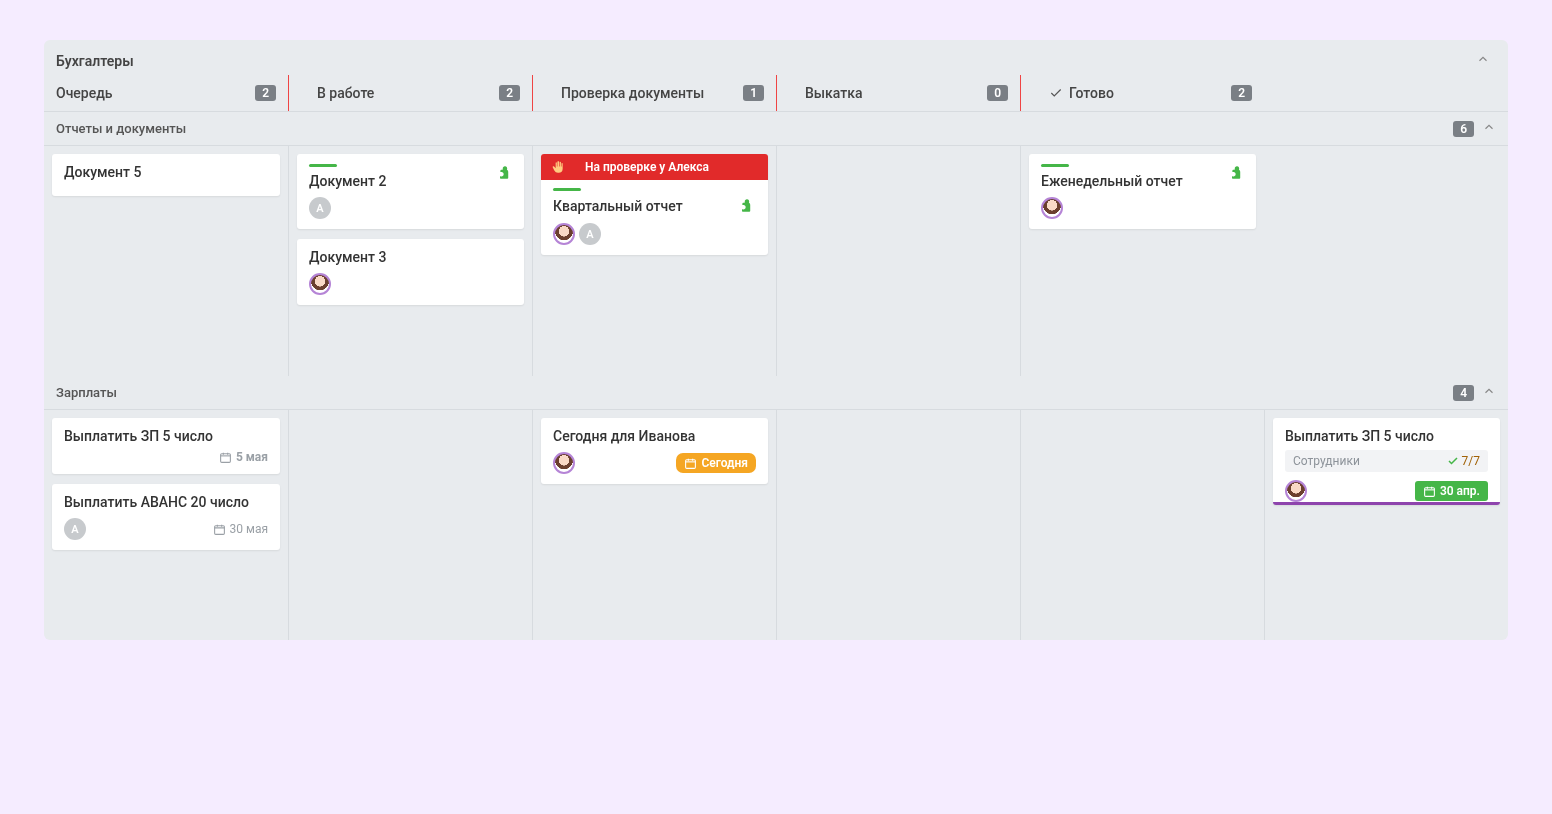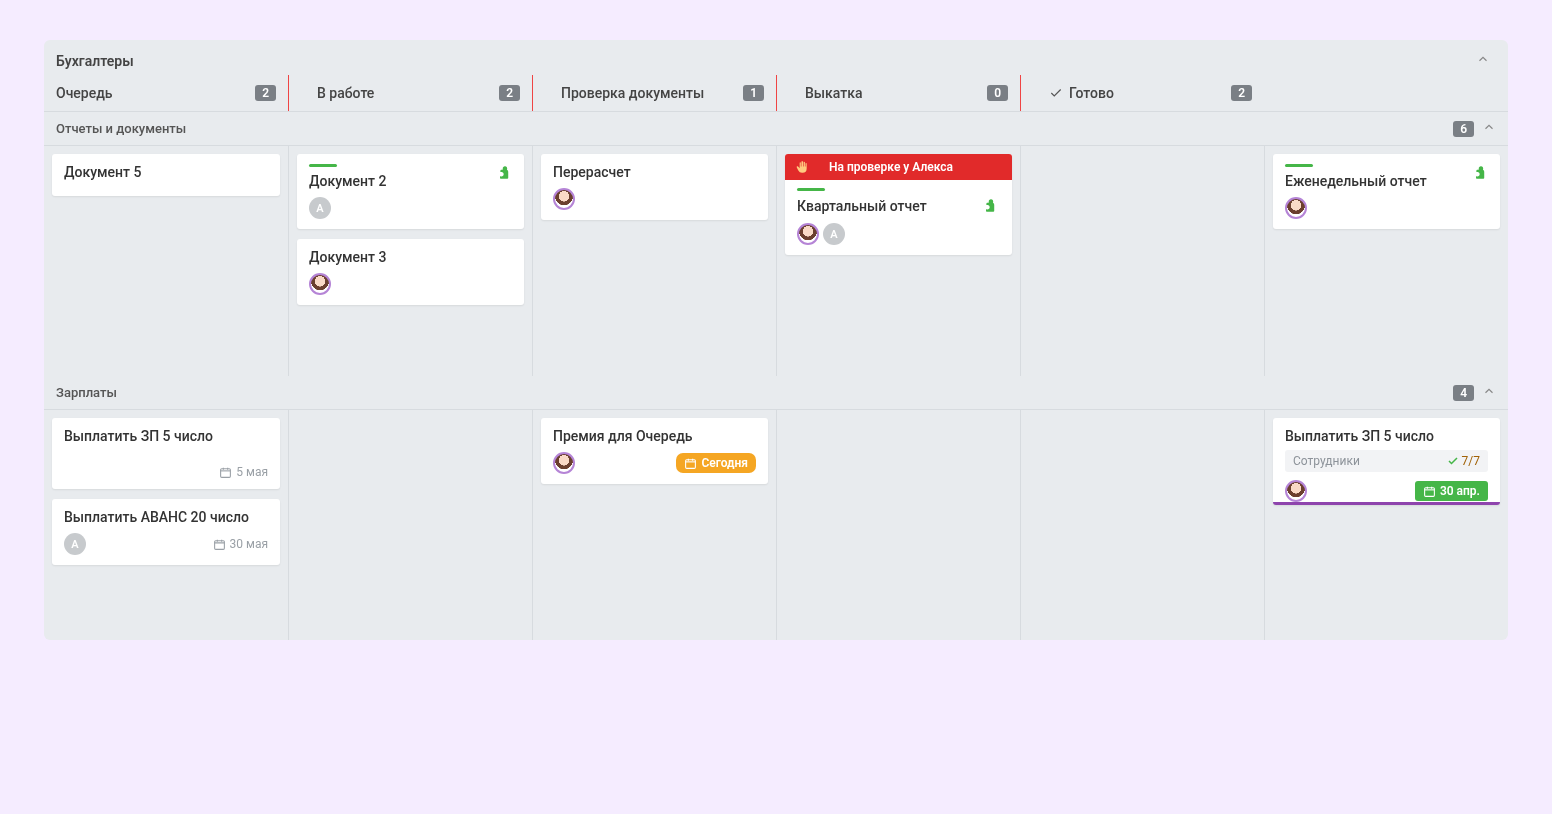--- a/index.html
+++ b/index.html
@@ -204,21 +204,22 @@
   .subbadge .check { color: #a16207; display: inline-flex; align-items: center; gap: 3px; justify-content: flex-end; }
   .card-bottom {
     display: flex;
     justify-content: space-between;
     align-items: center;
     margin-top: 8px;
   }
   .card-right {
     display: flex;
     justify-content: flex-end;
-    margin-top: 21px;
+    margin-top: 6px;
+    font-weight: bold;
   }
   .underline-purple {
     border-bottom: 3px solid #8e44ad;
     padding-bottom: 0;
   }
 </style>
 </head>
 <body>
 
 <div class="board">
@@ -289,30 +290,20 @@
             <div class="title">Документ 3</div>
             <div class="card-bottom">
               <div class="avatars">
                 <div class="avatar avatar-img"></div>
               </div>
             </div>
           </div>
         </div>
         <div class="cell">
           <div class="card">
-            <div class="title">Перерасчет</div>
-            <div class="card-bottom">
-              <div class="avatars">
-                <div class="avatar avatar-img"></div>
-              </div>
-            </div>
-          </div>
-        </div>
-        <div class="cell">
-          <div class="card">
             <div class="banner">
               <svg class="hand-icon" viewBox="0 0 24 24" fill="#ffcc80">
                 <path d="M13 2a1 1 0 0 1 1 1v8h1V4a1 1 0 1 1 2 0v7h1V6a1 1 0 1 1 2 0v9a7 7 0 0 1-7 7h-1a7 7 0 0 1-6.3-3.9l-2.6-5.2a1.5 1.5 0 0 1 2.6-1.5L8 14V5a1 1 0 1 1 2 0v6h1V3a1 1 0 0 1 1-1z"></path>
               </svg>
               <span>На проверке у Алекса</span>
             </div>
             <div class="stripe"></div>
             <div style="display:flex;justify-content:space-between;align-items:center;gap:6px;">
               <div class="title" style="margin-bottom:0;">Квартальный отчет</div>
               <svg class="puzzle-icon in-row" viewBox="0 0 24 24" fill="#45b648">
@@ -374,21 +365,21 @@
                   <line x1="3" y1="9" x2="21" y2="9"></line>
                   <line x1="8" y1="3" x2="8" y2="7"></line>
                   <line x1="16" y1="3" x2="16" y2="7"></line>
                 </svg> 30 мая</span>
             </div>
           </div>
         </div>
         <div class="cell"></div>
         <div class="cell">
           <div class="card">
-            <div class="title">Премия для Очередь</div>
+            <div class="title">Сегодня для Иванова</div>
             <div class="card-bottom">
               <div class="avatars">
                 <div class="avatar avatar-img"></div>
               </div>
               <span class="date-chip orange"><svg class="cal-icon" viewBox="0 0 24 24" fill="none" stroke="#fff" stroke-width="2">
                   <rect x="3" y="5" width="18" height="16" rx="2"></rect>
                   <line x1="3" y1="9" x2="21" y2="9"></line>
                   <line x1="8" y1="3" x2="8" y2="7"></line>
                   <line x1="16" y1="3" x2="16" y2="7"></line>
                 </svg> Сегодня</span>

